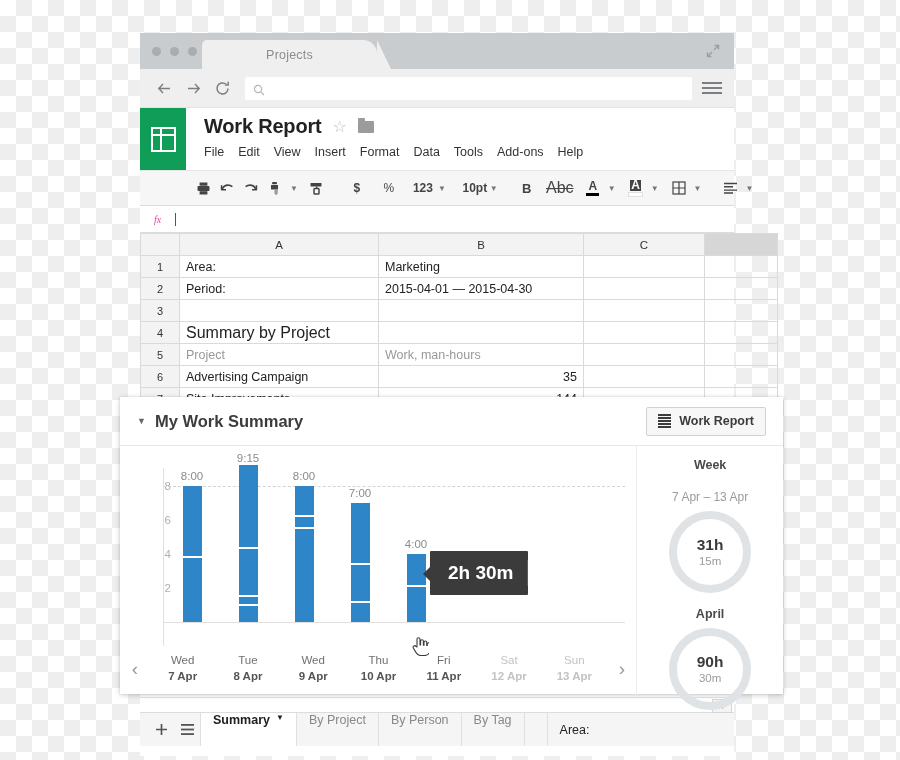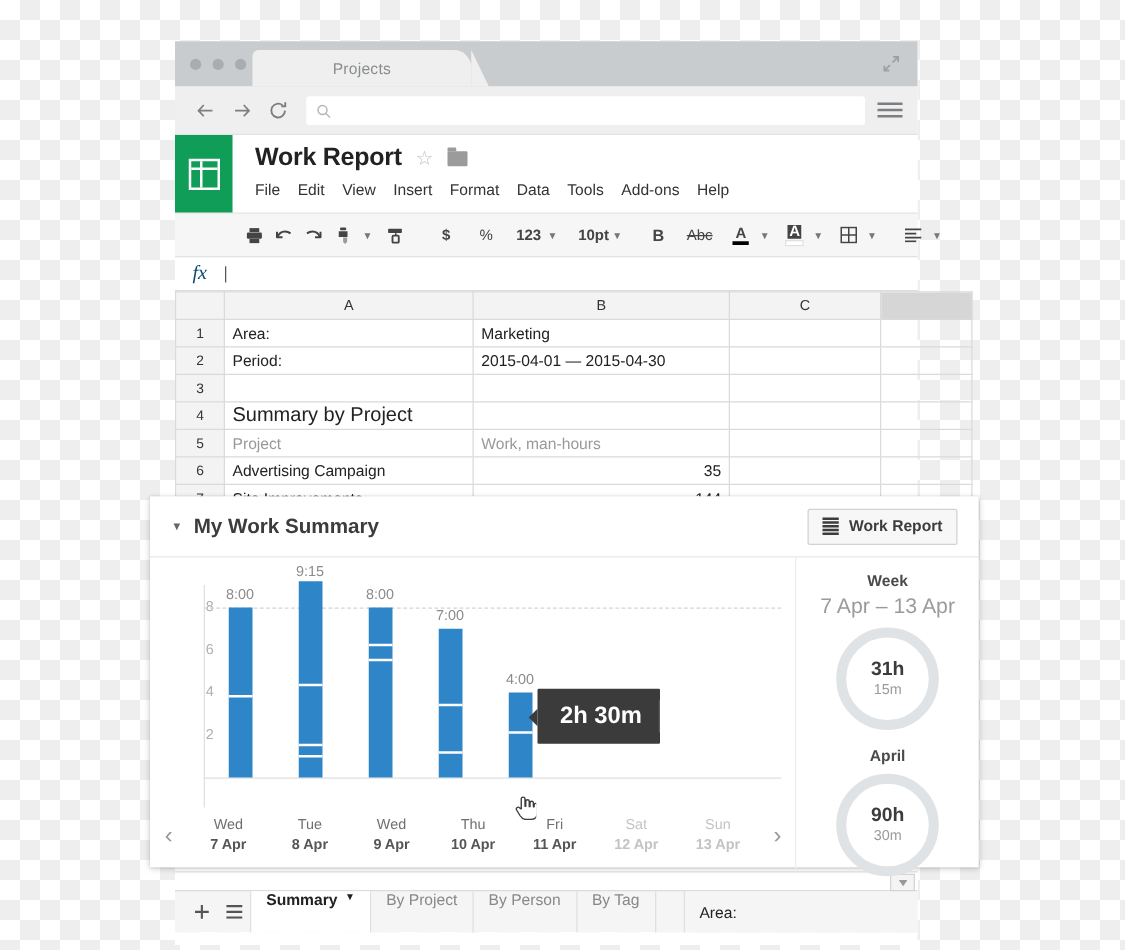--- a/index.html
+++ b/index.html
@@ -93,21 +93,21 @@
   .tb { display:flex; align-items:center; justify-content:center;
         height: 22px; min-width: 22px; color: #444; font-size: 12px; }
   .tb-sep { width:1px; height:17px; background:#d7d7d7; margin: 0 7px; }
   .caret { font-size: 8px; color: #777; margin-left: 2px; }
 
   
   .formula-bar {
     height: 26px; background: #fff; display:flex; align-items:center;
     border-bottom: 1px solid #dcdcdc; padding-left: 14px; gap: 14px;
   }
-  .fx { font-style: italic; font-family: "Liberation Serif", serif; color: #0c4a6e; font-size: 16px; }
+  .fx { font-style: italic; font-family: "Liberation Serif", serif; color: #ec4899; font-size: 10px; }
   .fcursor { width:1px; height:13px; background:#555; }
 
   
   .grid { font-size: 12.5px; color: #222; }
   .grid table { border-collapse: collapse; width: 594px; table-layout: fixed; }
   .grid th, .grid td { border: 1px solid #dadada; height: 21px; padding: 0 6px; font-weight: normal; }
   .colhead { background: #f3f3f3; text-align: center; color: #333; font-size: 11.5px; height: 18px; }
   .rowhead { background: #f3f3f3; text-align: center; color: #333; font-size: 11px; width: 26px; }
   .c-a { width: 186px; } .c-b { width: 192px; } .c-c { width: 108px; } .c-d { width: 60px; }
   .cell-bold { font-weight: bold; }
@@ -168,21 +168,21 @@
               display:flex; align-items:center; }
   .nav-arrow { width: 30px; text-align:center; color:#999; font-size: 19px; }
   .day { flex:1; text-align:center; font-size: 11.5px; color: #6f6f6f; line-height:1.35; }
   .day .dow { }
   .day .dnum { font-weight: bold; color:#555; }
   .day.off { color: #c3c3c3; }
   .day.off .dnum { color: #c3c3c3; }
 
   
   .stat-title { font-size: 12.5px; font-weight: bold; color: #4a4a4a; }
-  .stat-sub { font-size: 17px; color: #9b9b9b; margin-top: 3px; }
+  .stat-sub { font-size: 12px; color: #9b9b9b; margin-top: 18px; }
   .ring { width: 66px; height: 66px; border-radius:50%; border: 8px solid #dfe3e6;
           margin: 7px auto 0; display:flex; flex-direction:column;
           align-items:center; justify-content:center; }
   .ring-h { font-size: 15.5px; font-weight: bold; color: #3c3c3c; line-height:1;}
   .ring-m { font-size: 11.5px; color: #9b9b9b; margin-top: 3px; }
 
   
   .sheet-scroll-row { height: 14px; background:#fff; position:relative; border-top:1px solid #e4e4e4;}
   .scroll-drop { position:absolute; right:2px; top:1px; width:18px;height:12px;
                  border:1px solid #d5d5d5; background:#f4f4f4; display:flex;align-items:center;justify-content:center;}
@@ -320,21 +320,21 @@
       <span class="tb-sep"></span>
       <span class="tb" style="font-weight:bold;color:#444">$</span>
       <span class="tb" style="margin-left:8px;color:#444">%</span>
       <span class="tb" style="margin-left:10px;font-weight:bold">123</span>
       <span class="caret">▼</span>
       <span class="tb-sep"></span>
       <span class="tb" style="font-weight:bold">10pt</span>
       <span class="caret">▼</span>
       <span class="tb-sep"></span>
       <span class="tb" style="font-weight:bold;font-size:13px">B</span>
-      <span class="tb" style="margin-left:9px;font-size:12px;text-decoration:line-through">Abc</span>
+      <span class="tb" style="margin-left:9px;font-size:16px;text-decoration:line-through">Abc</span>
       <span class="tb" style="margin-left:9px;flex-direction:column;gap:1px">
         <span style="font-weight:bold;font-size:12px;line-height:11px">A</span>
         <span style="width:13px;height:3px;background:#000;display:block"></span>
       </span>
       <span class="caret">▼</span>
       <span class="tb" style="margin-left:7px;flex-direction:column;gap:1px">
         <span style="font-weight:bold;font-size:12px;line-height:11px;background:#444;color:#fff;padding:0 1px">A</span>
         <span style="width:13px;height:3px;background:#fff;display:block;border:1px solid #e0e0e0"></span>
       </span>
       <span class="caret">▼</span>

